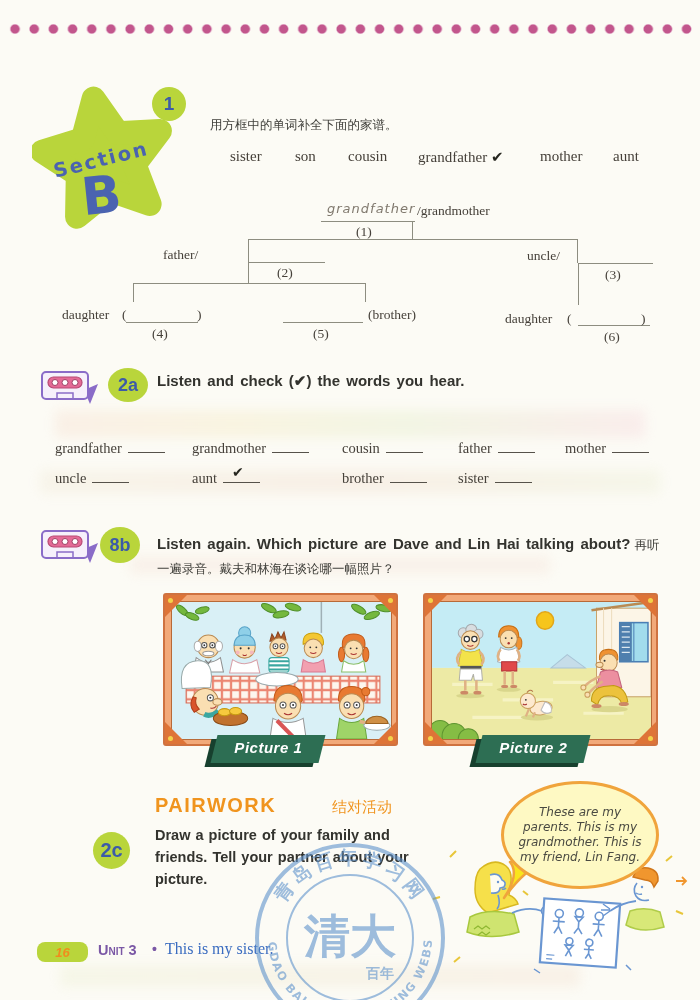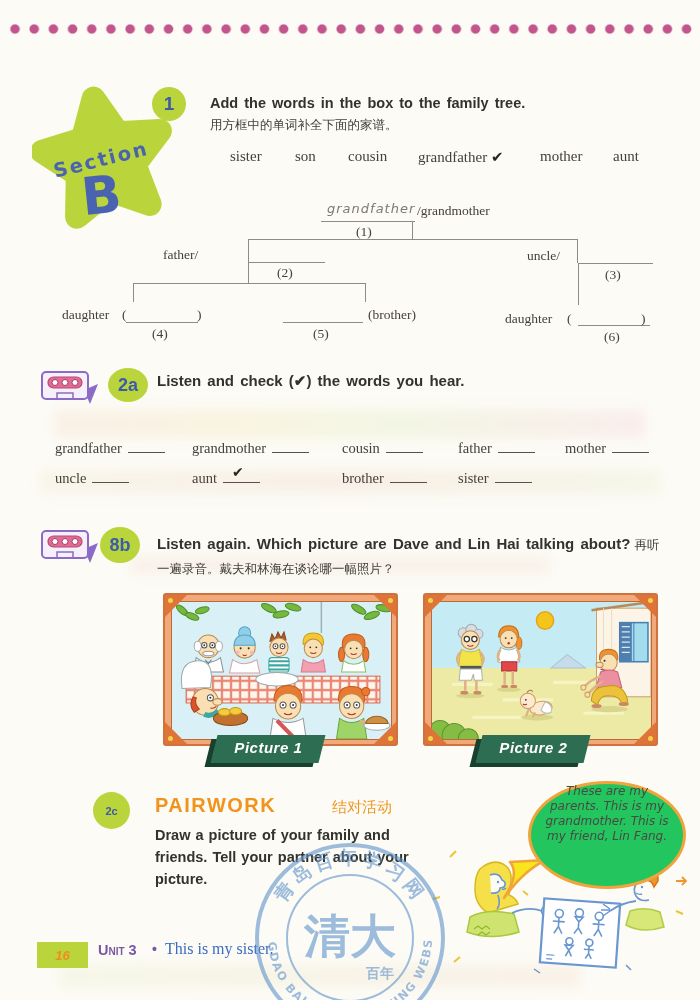--- a/index.html
+++ b/index.html
@@ -30,27 +30,27 @@
   .c-tr{right:0;top:0;clip-path:polygon(0 0,100% 0,100% 100%);}
   .c-bl{left:0;bottom:0;clip-path:polygon(0 0,0 100%,100% 100%);}
   .c-br{right:0;bottom:0;clip-path:polygon(100% 0,100% 100%,0 100%);}
   .cdot{position:absolute;width:5px;height:5px;border-radius:50%;background:#f2d24a;}
   .c-tl .cdot{left:3px;top:3px;} .c-tr .cdot{right:3px;top:3px;}
   .c-bl .cdot{left:3px;bottom:3px;} .c-br .cdot{right:3px;bottom:3px;}
   .banner{position:absolute;background:#2d6e53;padding:4px 20px 6px 20px;transform:skewX(-14deg);
           box-shadow:-5px 4px 0 #17402e;}
   .banner span{display:inline-block;transform:skewX(14deg);color:#fff;font-weight:bold;
                font-style:italic;font-size:15px;letter-spacing:.5px;}
-  .bubble{position:absolute;left:528px;top:781px;width:152px;height:102px;background:#22c55e;
-          border:3px solid #f0a43c;border-radius:50%;display:flex;align-items:flex-start;justify-content:center;z-index:3;}
+  .bubble{position:absolute;left:501px;top:781px;width:152px;height:102px;background:#fef9c3;
+          border:3px solid #f0a43c;border-radius:50%;display:flex;align-items:center;justify-content:center;z-index:3;}
   .bubble span{display:block;width:126px;text-align:center;font-family:"DejaVu Sans",sans-serif;
                font-style:italic;font-size:12px;line-height:15px;color:#4a4a42;}
   .smudge{position:absolute;filter:blur(6px);opacity:.32;pointer-events:none;}
   .wm{opacity:.6;pointer-events:none;z-index:4;}
-  .footer-oval{left:37px;top:942px;width:51px;height:26px;background:#b9d53b;border-radius:0;
+  .footer-oval{left:37px;top:942px;width:51px;height:20px;background:#b9d53b;border-radius:8px;
                display:flex;align-items:center;justify-content:center;}
   .footer-oval span{color:#f08c1e;font-weight:bold;font-style:italic;font-size:13px;}
 </style>
 </head>
 <body>
 
 <div class="page">
 
   <div class="abs dots"></div>
 
@@ -61,21 +61,20 @@
 
   <svg class="abs" style="left:32px;top:78px;width:145px;height:168px;" viewBox="0 0 130 155">
     <polygon points="54.9,30.9 77.3,62.8 116.2,60.8 92.7,91.9 106.7,128.3 69.9,115.6 39.6,140.1 40.3,101.1 7.6,79.9 44.9,68.5" fill="#b9d53b" stroke="#b9d53b" stroke-width="22" stroke-linejoin="round" transform="translate(0,-12)"></polygon>
     <text x="18" y="82" transform="rotate(-14 60 80)" font-size="18" font-weight="bold" fill="#4a63b0" letter-spacing="2" font-family="DejaVu Sans, sans-serif">Section</text>
     <text x="44" y="124" transform="rotate(-6 70 110)" font-size="48" font-weight="bold" fill="#4a63b0" font-family="DejaVu Sans, sans-serif">B</text>
   </svg>
 
   <div class="abs badge" style="left:152px;top:87px;width:34px;height:34px;font-size:19px;">
     <span>1</span>
   </div>
-  <div class="abs hd" style="left:210px;top:95px;font-size:14.5px;word-spacing:2px;">Add the words in the box to the family tree.</div>
   <div class="abs zh" style="left:210px;top:117px;font-size:12.5px;">用方框中的单词补全下面的家谱。</div>
 
   <div>
     <span class="wl" style="left:230px;top:148px;font-size:15px;">sister</span>
     <span class="wl" style="left:295px;top:148px;font-size:15px;">son</span>
     <span class="wl" style="left:348px;top:148px;font-size:15px;">cousin</span>
     <span class="wl" style="left:418px;top:148px;font-size:15px;"><span>grandfather</span> <span class="chk" style="font-size:15px;">✔</span></span>
     <span class="wl" style="left:540px;top:148px;font-size:15px;">mother</span>
     <span class="wl" style="left:613px;top:148px;font-size:15px;">aunt</span>
   </div>
@@ -392,21 +391,21 @@
         <span class="cdot"></span>
       </div>
     <div class="corner c-br">
         <span class="cdot"></span>
       </div>
   </div>
   <div class="banner" style="left:479px;top:735px;">
     <span>Picture 2</span>
   </div>
 
-  <div class="abs badge" style="left:93px;top:792px;width:37px;height:37px;font-size:11px;">
+  <div class="abs badge" style="left:93px;top:832px;width:37px;height:37px;font-size:20px;">
     <span>2c</span>
   </div>
   <div class="abs hd" style="left:155px;top:794px;font-size:20px;letter-spacing:1.5px;color:#f0941e;">PAIRWORK</div>
   <div class="abs zh" style="left:332px;top:798px;font-size:15px;color:#f0941e;">结对活动</div>
   <div class="abs hd" style="left:155px;top:824px;width:288px;font-size:14.5px;line-height:22px;word-spacing:1px;">Draw a picture of your family and friends. Tell your partner about your picture.</div>
 
   <svg class="abs" style="left:498px;top:858px;width:54px;height:44px;z-index:2;" viewBox="0 0 54 44">
     <path d="M48,2 Q26,12 6,40 Q22,16 12,4 Z" fill="#f9e51c" stroke="#f0a43c" stroke-width="2.5" stroke-linejoin="round"></path>
   </svg>
   <div class="bubble">

